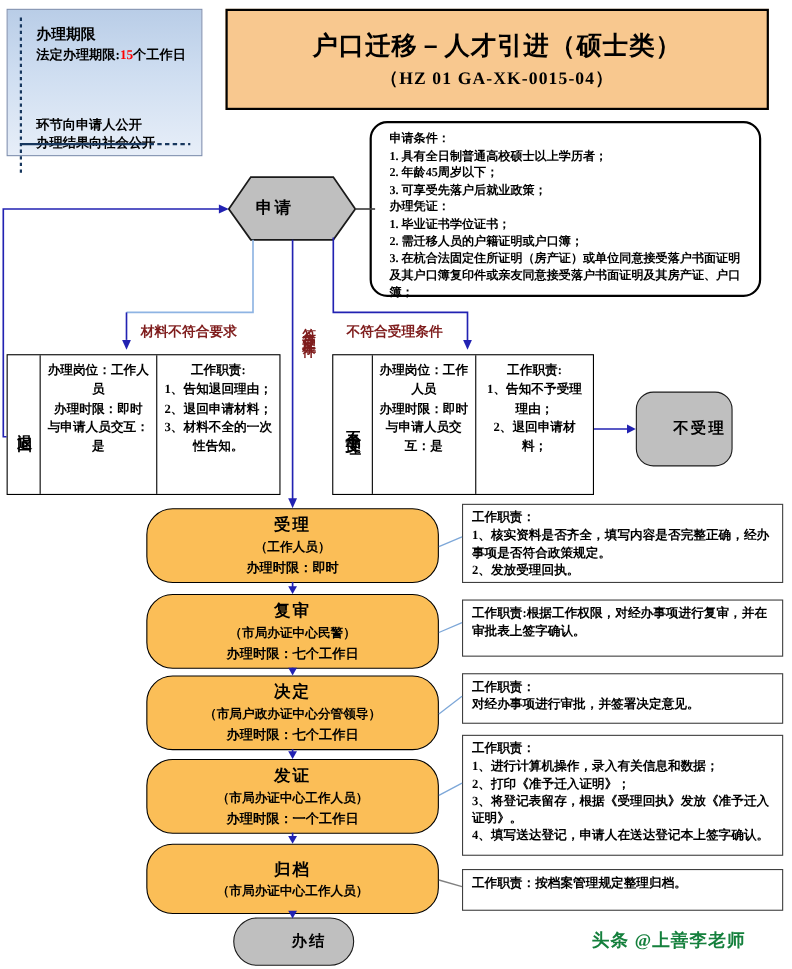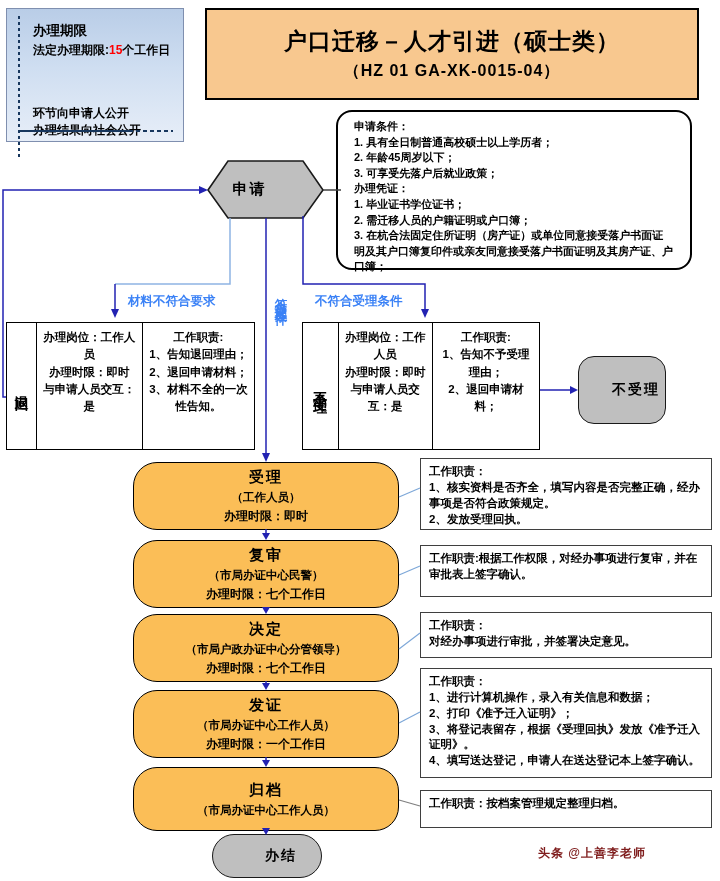--- a/index.html
+++ b/index.html
@@ -1,18 +1,18 @@
 <!DOCTYPE html>
 <html><head>
 <meta charset="utf-8">
 <style>
   html,body{margin:0;padding:0;background:#fff;}
   #stage{
     position:relative;width:720px;height:881px;background:#fff;overflow:hidden;
-    font-family:Liberation Sans, sans-serif;font-weight:700;color:#000;
+    font-family:Liberation Serif, serif;font-weight:700;color:#000;
   }
   .abs{position:absolute;}
   .pre{white-space:pre-line;}
   
   .info-box{
     left:6px;top:8px;width:178px;height:134px;
     background:linear-gradient(to bottom,#b9cde7 0%,#cfdef1 45%,#e7eef8 100%);
     border:1px solid #7f8faf;box-sizing:border-box;
   }
   .info-text{left:26px;top:12px;width:150px;font-size:12px;line-height:1.45;}
@@ -29,21 +29,21 @@
   .title-code{font-size:16px;letter-spacing:1px;}
   
   .cond-box{
     left:336px;top:110px;width:356px;height:160px;background:#fff;
     border:2px solid #000;border-radius:16px;box-sizing:border-box;
     padding:7px 16px;font-size:11px;line-height:1.42;
   }
   
   .hex-label{left:192px;top:160px;width:115px;height:58px;display:flex;align-items:center;justify-content:center;font-size:15px;letter-spacing:2px;}
   
-  .blabel{color:#3b82f6;font-size:12.5px;}
+  .blabel{color:#7f1d1d;font-size:12.5px;}
   .vtext{writing-mode:vertical-rl;text-orientation:upright;letter-spacing:3px;}
   
   .tri-box{display:flex;border:1.6px solid #000;box-sizing:border-box;background:#fff;}
   .tri-col{box-sizing:border-box;padding:6px 5px;font-size:11.5px;line-height:1.5;text-align:center;}
   .tri-col + .tri-col{border-left:1.4px solid #000;}
   .tri-title{display:flex;align-items:center;justify-content:center;font-size:14px;padding:0;}
   
   .gray-node{
     background:#BFBFBF;border:1.6px solid #1a1a1a;box-sizing:border-box;
     display:flex;align-items:center;justify-content:center;font-size:14px;letter-spacing:2px;padding-left:28px;
@@ -55,21 +55,21 @@
     gap:3px;
   }
   .proc-title{font-size:15px;letter-spacing:2px;}
   .proc-role{font-size:11.5px;}
   .proc-time{font-size:12px;}
   
   .duty{
     left:420px;width:292px;background:#fff;border:1.5px solid #3f3f3f;box-sizing:border-box;
     padding:5px 8px;font-size:11.5px;line-height:1.38;
   }
-  .watermark{left:538px;top:845px;font-size:12px;color:#7f1d1d;letter-spacing:1px;}
+  .watermark{left:538px;top:845px;font-size:16px;color:#15803d;letter-spacing:1px;}
   svg.layer{position:absolute;left:0;top:0;z-index:3;pointer-events:none;}
   .z2{z-index:2;}
 </style>
 </head>
 <body>
 
 <div id="stage">
 
   <div class="abs info-box z2">
     <div class="abs info-text">

